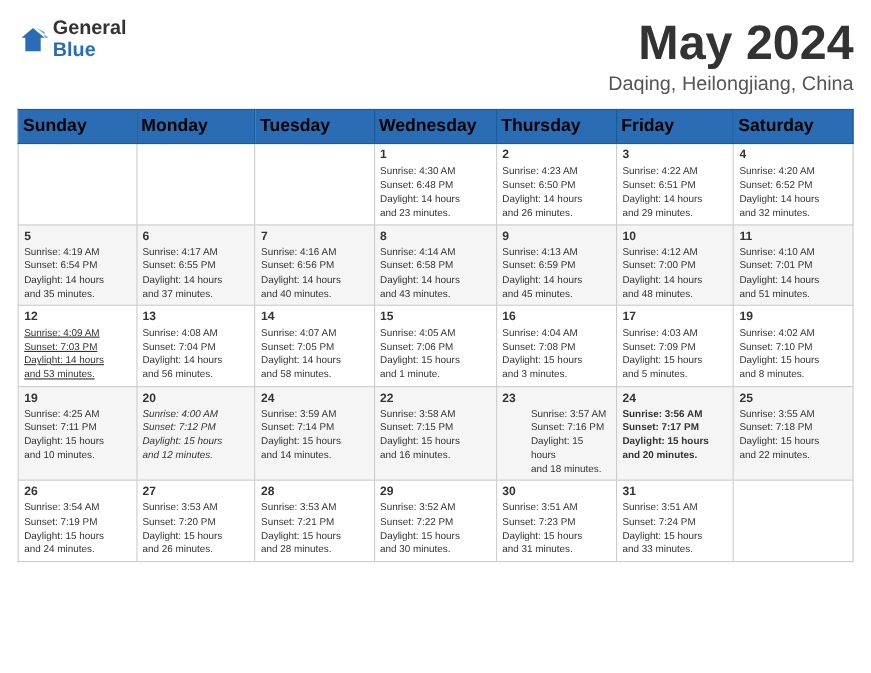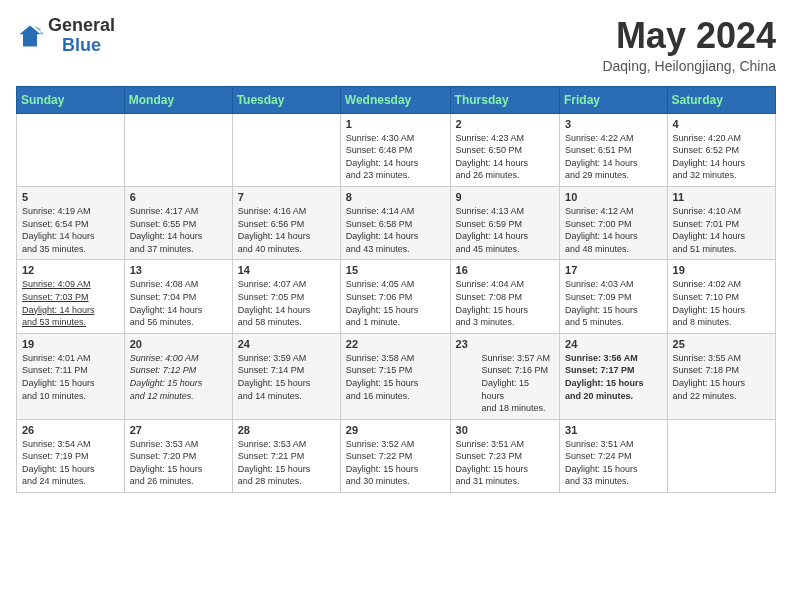--- a/index.html
+++ b/index.html
@@ -18,50 +18,48 @@
     }
     .logo {
       display: flex;
       align-items: center;
       gap: 4px;
     }
     .logo-text {
       font-size: 18px;
       font-weight: bold;
       line-height: 1.1;
-      text-align: center;
     }
     .logo-text .general { color: #333; }
     .logo-text .blue { color: #2a6db5; }
     .logo-icon {
       width: 28px;
       height: 28px;
     }
     .title-block { text-align: right; }
     .month-title {
-      font-size: 36px;
+      font-size: 44px;
       font-weight: bold;
       color: #333;
       line-height: 1.1;
     }
     .location {
-      font-size: 14px;
+      font-size: 18px;
       color: #555;
       margin-top: 2px;
-      text-align: center;
     }
     .calendar {
       width: 100%;
       border-collapse: collapse;
       border: 1px solid #ccc;
     }
     .calendar th {
       background: #2a6db5;
-      color: #86efac;
-      font-size: 12px;
+      color: #000000;
+      font-size: 16px;
       font-weight: bold;
       padding: 6px 4px;
       text-align: left;
       border: 1px solid #1a5a9a;
     }
     .calendar td {
       vertical-align: top;
       border: 1px solid #ccc;
       padding: 4px 5px;
       font-size: 9.5px;
@@ -255,21 +253,21 @@
           <span class="day-number">19</span>
           <div class="day-info" style="white-space: pre-line;">Sunrise: 4:02 AM
 Sunset: 7:10 PM
 Daylight: 15 hours
 and 8 minutes.</div>
         </td>
       </tr>
       <tr>
         <td>
           <span class="day-number">19</span>
-          <div class="day-info" style="white-space: pre-line;">Sunrise: 4:01 AM
+          <div class="day-info" style="white-space: pre-line;">Sunrise: 4:25 AM
 Sunset: 7:11 PM
 Daylight: 15 hours
 and 10 minutes.</div>
         </td>
         <td>
           <span class="day-number">20</span>
           <div class="day-info" style="white-space: pre-line; font-style: italic;">Sunrise: 4:00 AM
 Sunset: 7:12 PM
 Daylight: 15 hours
 and 12 minutes.</div>

